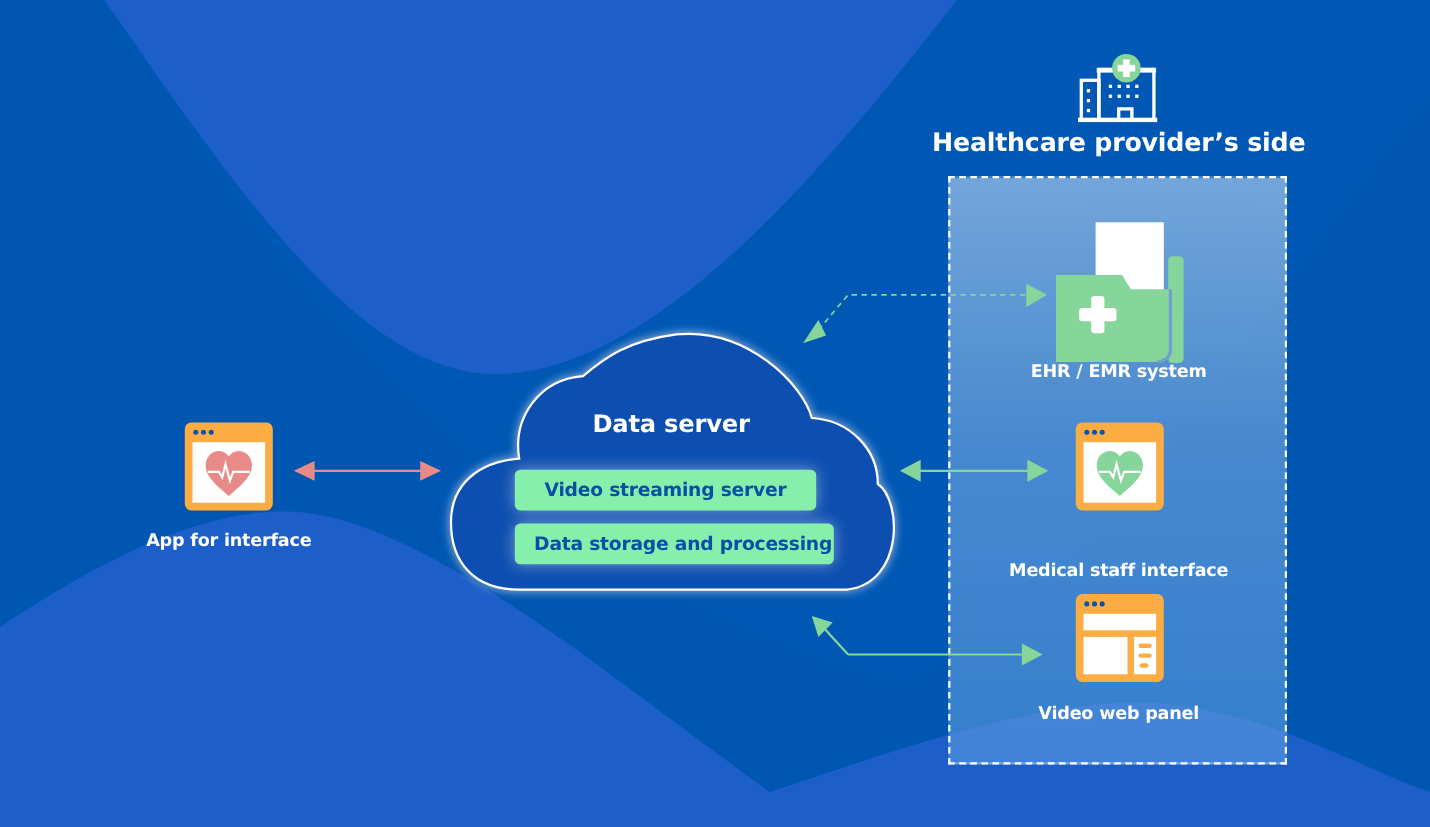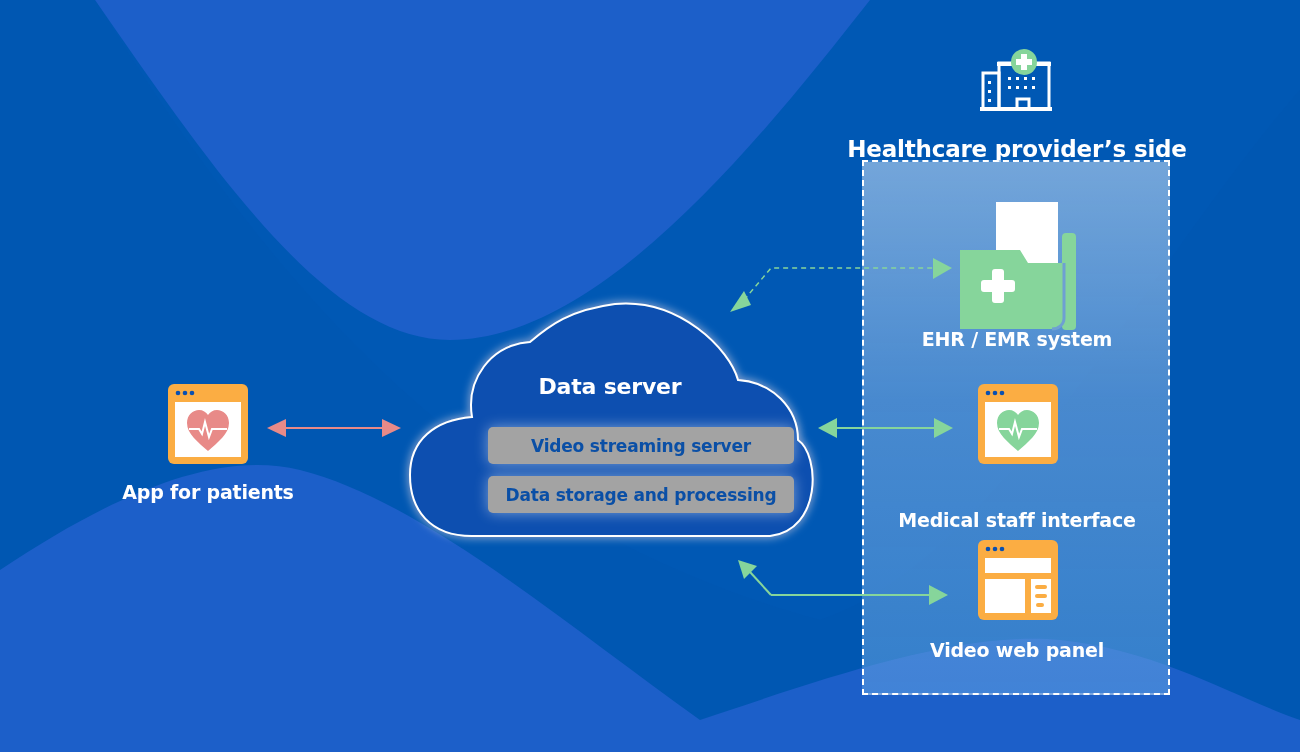--- a/index.html
+++ b/index.html
@@ -4,32 +4,32 @@
 <style>
   html, body { margin: 0; padding: 0; }
   body {
     width: 1300px; height: 752px; overflow: hidden; position: relative;
     background: #0058b4;
     font-family: "DejaVu Sans", "Liberation Sans", sans-serif;
   }
   #bg { position: absolute; left: 0; top: 0; }
   .abs { position: absolute; }
   .label {
-    position: absolute; color: #ffffff; font-weight: bold; font-size: 19px;
+    position: absolute; color: #ffffff; font-weight: bold; font-size: 16px;
     white-space: nowrap; text-align: center; transform: translateX(-50%);
     letter-spacing: -0.2px;
   }
   .provider-box {
     position: absolute; left: 862px; top: 160px; width: 308px; height: 535px;
     border: 2px dashed #ffffff; box-sizing: border-box;
     background: linear-gradient(180deg, rgba(160,195,232,0.72) 0%, rgba(120,170,225,0.6) 45%, rgba(95,160,225,0.55) 100%);
   }
   .cloud-pill {
-    position: absolute; left: 488px; width: 306px; height: 37px;
-    background: #a3a3a3; border-radius: 5px; color: #0a4fa6; font-weight: bold;
+    position: absolute; left: 468px; width: 274px; height: 37px;
+    background: #86efac; border-radius: 5px; color: #0a4fa6; font-weight: bold;
     font-size: 17px; display: flex; align-items: center; justify-content: center;
     box-shadow: 0 0 14px rgba(255,255,255,0.45);
     letter-spacing: -0.2px;
   }
   svg { overflow: visible; }
 </style>
 </head>
 <body>
 
 <svg id="bg" width="1300" height="752">
@@ -56,21 +56,21 @@
         <rect x="37" y="41" width="3" height="3"></rect>
         <rect x="45" y="41" width="3" height="3"></rect>
         <rect x="53" y="41" width="3" height="3"></rect>
     </g>
     <rect x="38" y="54" width="12" height="10" fill="none" stroke="#fff" stroke-width="3"></rect>
     <circle cx="45" cy="17" r="13" fill="#86d59b"></circle>
     <rect x="42" y="9" width="6" height="16" fill="#fff"></rect>
     <rect x="37" y="14" width="16" height="6" fill="#fff"></rect>
   </svg>
 </div>
-<div class="label" style="left:1017px; top:117px; font-size:23px;margin-top:19px;">Healthcare provider’s side</div>
+<div class="label" style="left:1017px; top:117px; font-size:23px;">Healthcare provider’s side</div>
 
 <div class="provider-box"></div>
 
 <svg class="abs" style="left:0; top:0;" width="1300" height="752">
 
   <g>
     <line x1="282" y1="428" x2="386" y2="428" stroke="#e88a88" stroke-width="2"></line>
     <polygon points="267,428 286,419 286,437" fill="#e88a88"></polygon>
     <polygon points="401,428 382,419 382,437" fill="#e88a88"></polygon>
   </g>
@@ -102,34 +102,34 @@
       <feMerge>
           <feMergeNode in="b"></feMergeNode>
           <feMergeNode in="SourceGraphic"></feMergeNode>
         </feMerge>
     </filter>
   </defs>
   <path filter="url(#glow)" fill="#0a50b0" stroke="#ffffff" stroke-width="2" d="M72,246 C30,246 10,220 10,185 C10,150 35,130 72,127 C66,90 90,55 130,52 C150,35 170,20 215,14 C280,8 330,60 338,90 C372,92 398,118 398,150 C420,165 422,240 370,246 Z"></path>
 </svg>
 <div class="label" style="left:610px; top:374px; font-size:22px;">Data server</div>
 <div class="cloud-pill" style="top:427px;">Video streaming server</div>
-<div class="cloud-pill" style="top:476px;">Data storage and processing</div>
+<div class="cloud-pill" style="top:476px;padding-left:16px;">Data storage and processing</div>
 
 <div class="abs" style="left:168px; top:384px;">
   <svg width="80" height="80" viewBox="0 0 80 80">
     <rect x="0" y="0" width="80" height="80" rx="6" fill="#fbad43"></rect>
     <circle cx="10" cy="9" r="2.3" fill="#0a50b0"></circle>
       <circle cx="17" cy="9" r="2.3" fill="#0a50b0"></circle>
       <circle cx="24" cy="9" r="2.3" fill="#0a50b0"></circle>
     <rect x="7" y="18" width="66" height="55" fill="#ffffff"></rect>
     <path d="M40,67 C30,58 19,50 19,39 C19,31 25,26 31,26 C35,26 38,28 40,31 C42,28 45,26 49,26 C55,26 61,31 61,39 C61,50 50,58 40,67 Z" fill="#e88a88"></path>
     <polyline points="21,45 31,45 34,50 37,38 41,53 44,45 59,45" fill="none" stroke="#ffffff" stroke-width="2"></polyline>
   </svg>
 </div>
-<div class="label" style="left:208px; top:481px;">App for patients</div>
+<div class="label" style="left:208px; top:481px;">App for interface</div>
 
 <div class="abs" style="left:958px; top:200px;">
   <svg width="120" height="130" viewBox="0 0 120 130">
     <path d="M38,2 L100,2 L100,110 L38,110 Z" fill="#ffffff"></path>
     <rect x="104" y="33" width="14" height="97" rx="4" fill="#86d59b"></rect>
     <path d="M2,50 L62,50 L70,63 L106,63 L106,118 C106,125 100,129 94,129 L2,129 Z" fill="#86d59b"></path>
     <path d="M94,129 C100,129 106,125 106,118 L106,63" fill="none" stroke="#6ea0d2" stroke-width="3"></path>
     <rect x="34" y="69" width="12" height="34" rx="3" fill="#ffffff"></rect>
     <rect x="23" y="80" width="34" height="12" rx="3" fill="#ffffff"></rect>
   </svg>

